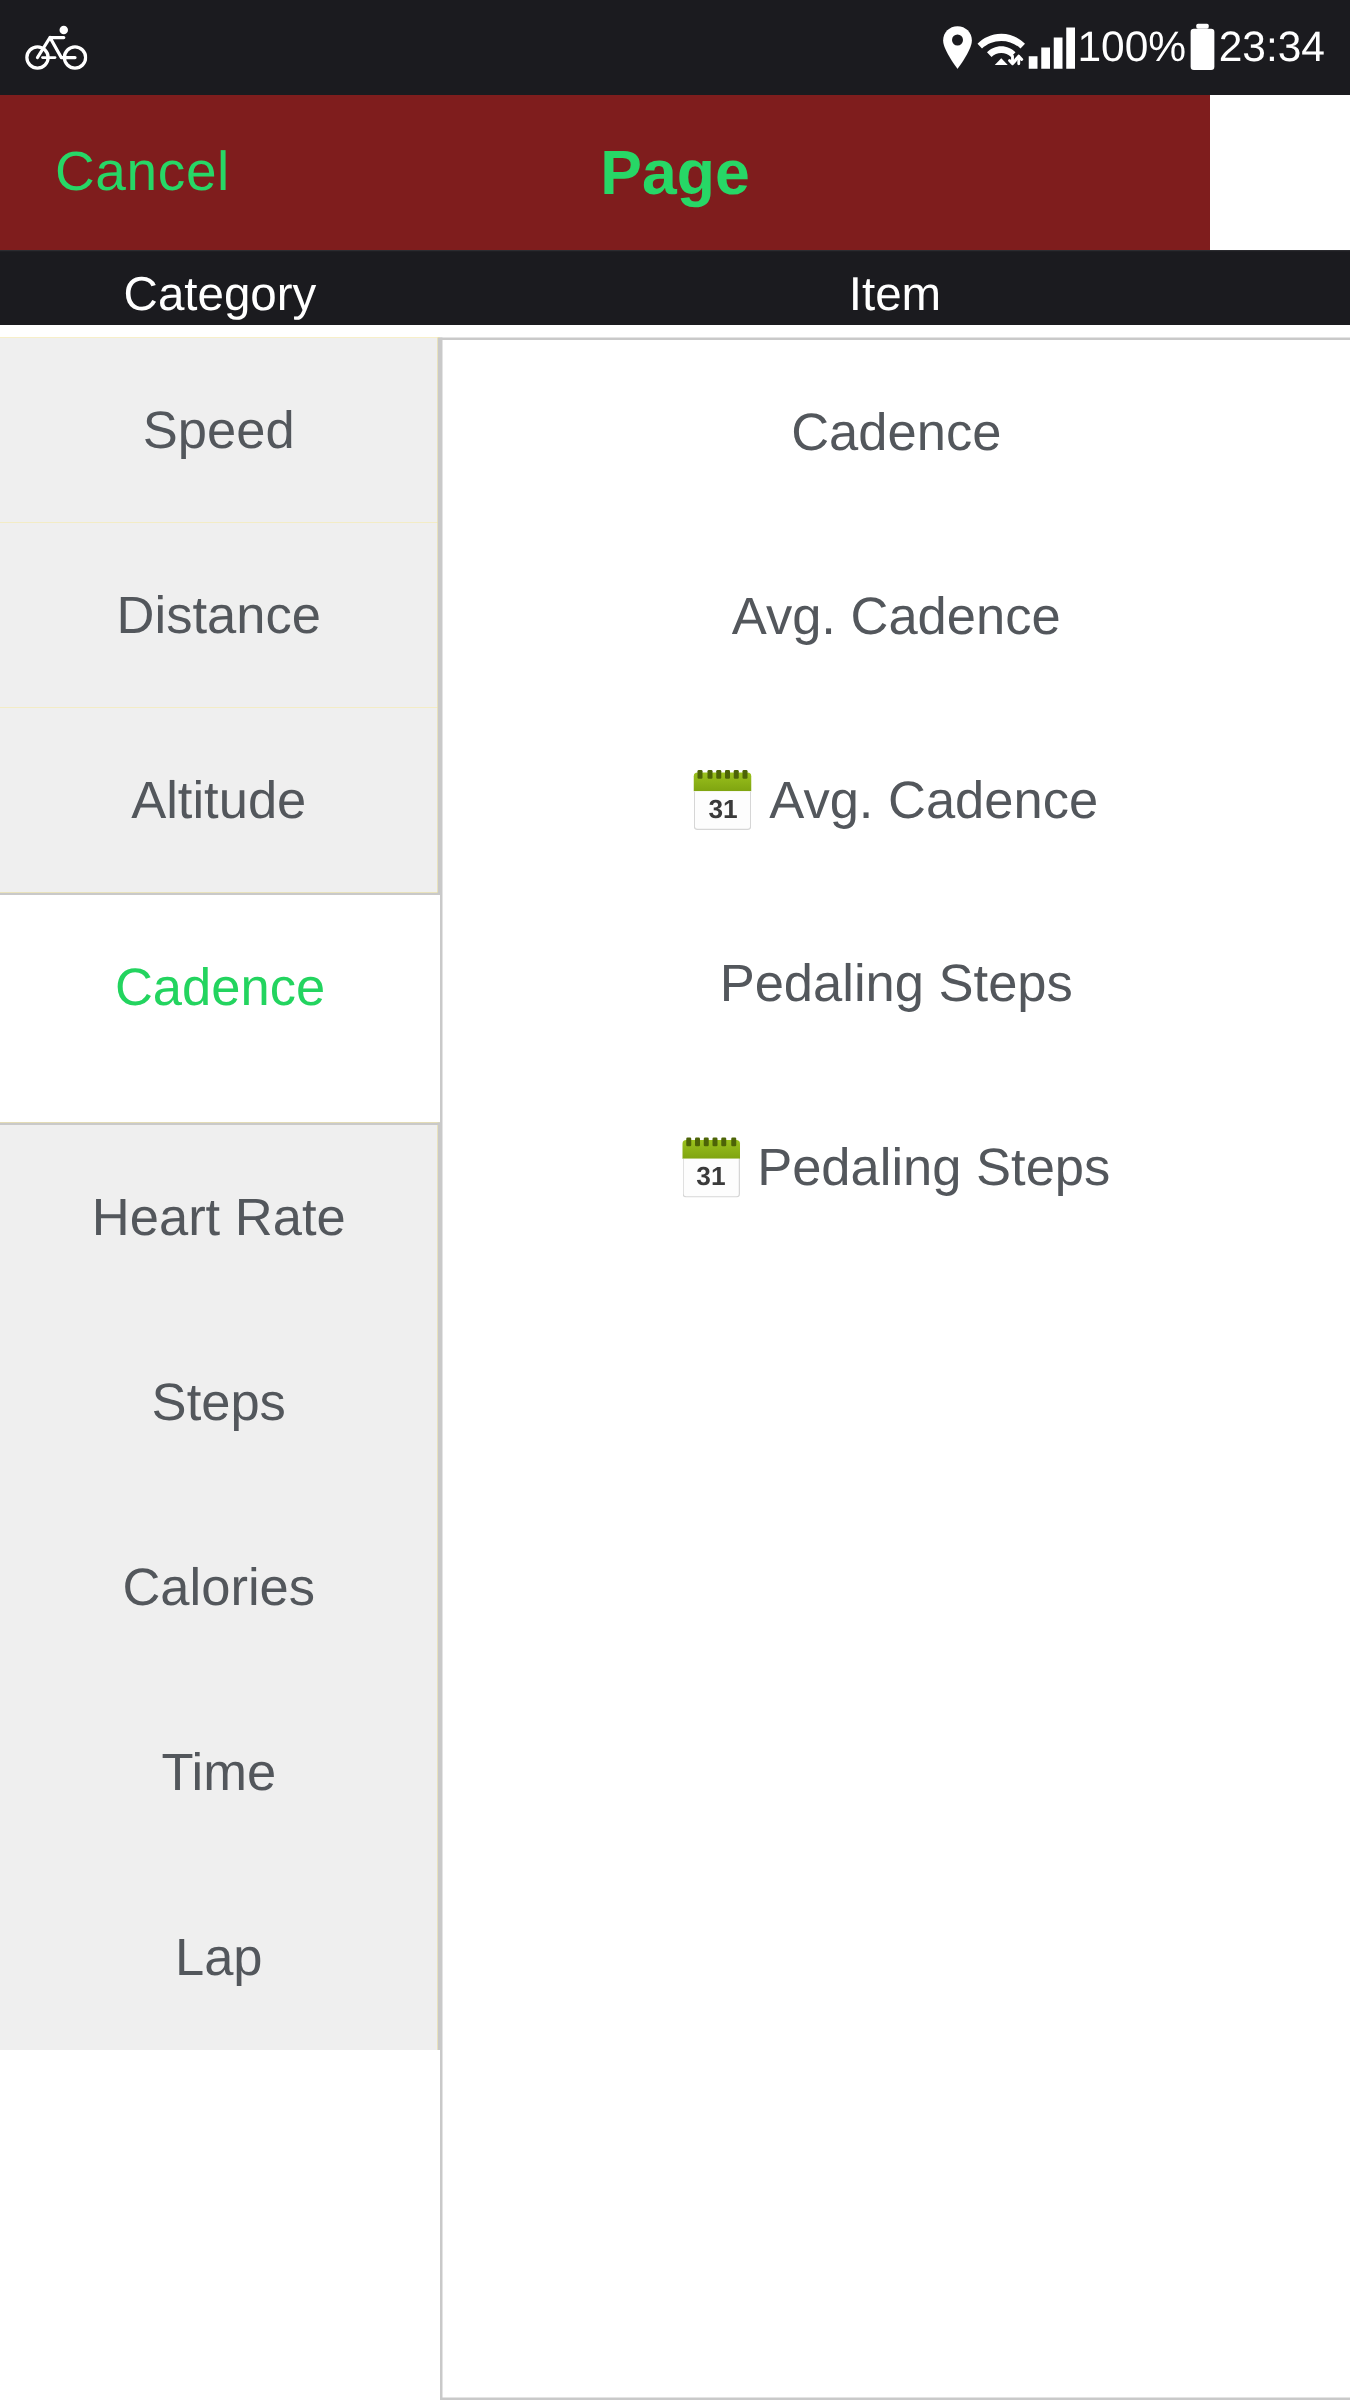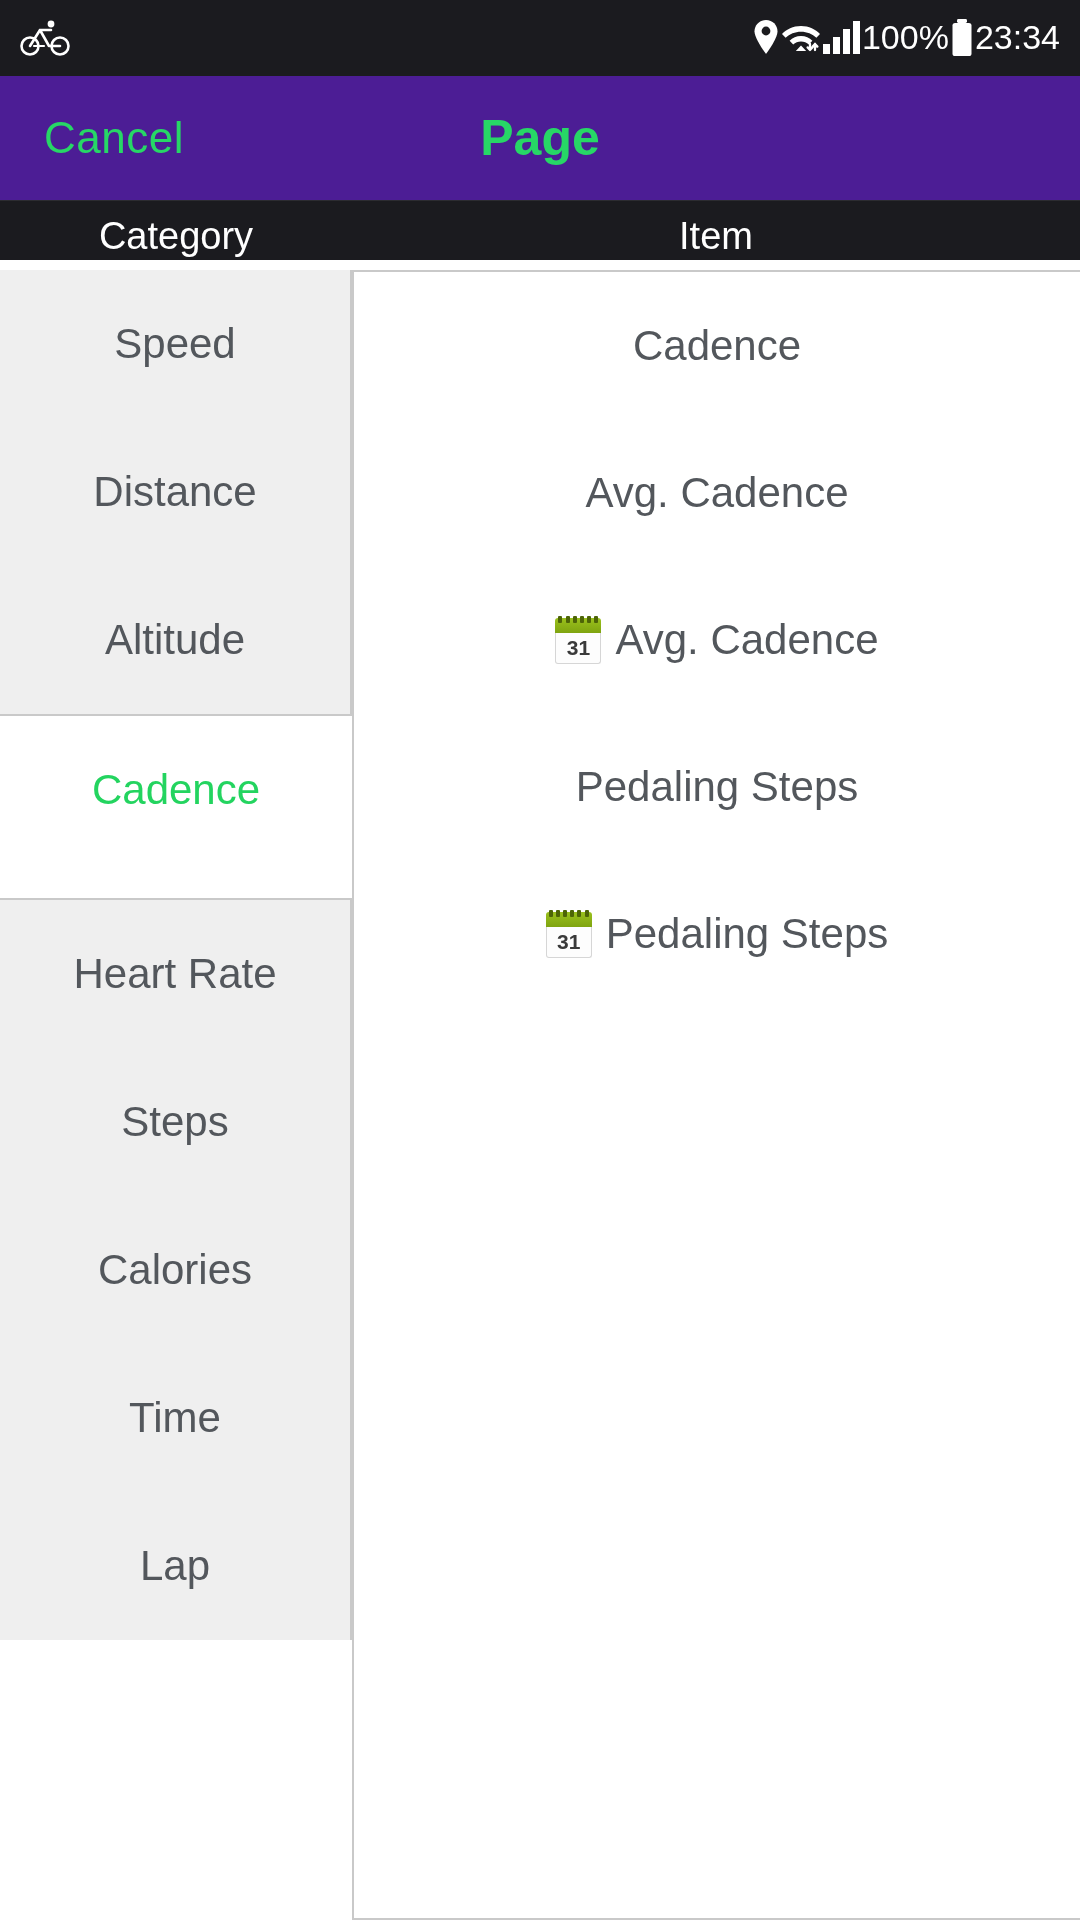--- a/index.html
+++ b/index.html
@@ -11,28 +11,28 @@
   }
 
   
   .statusbar{
     position:absolute; left:0; top:0; width:1080px; height:76px;
     background:#1b1b1f; color:#ffffff;
     display:flex; align-items:center; justify-content:space-between;
     padding:0 20px;
   }
   .sb-left{ display:flex; align-items:center; gap:14px; }
-  .sb-right{ display:flex; align-items:flex-start; gap:0; }
+  .sb-right{ display:flex; align-items:center; gap:0; }
   .sb-text{ font-size:34px; letter-spacing:0px; color:#fff; font-family:"Liberation Sans", sans-serif; }
   .sb-icon{ display:inline-flex; align-items:center; }
 
   
   .navbar{
-    position:absolute; left:0; top:76px; width:1080px; height:124px;
-    background:#4c1d95;
+    position:absolute; left:0; top:76px; width:968px; height:124px;
+    background:#7f1d1d;
   }
   .nav-cancel{
     position:absolute; left:44px; top:50%; transform:translateY(-50%);
     font-size:44px; color:#27d766; font-weight:400;
     letter-spacing:0.5px;
   }
   .nav-title{
     position:absolute; left:0; top:50%; transform:translateY(-50%);
     width:1080px; text-align:center;
     font-size:50px; color:#27d766; font-weight:700;

